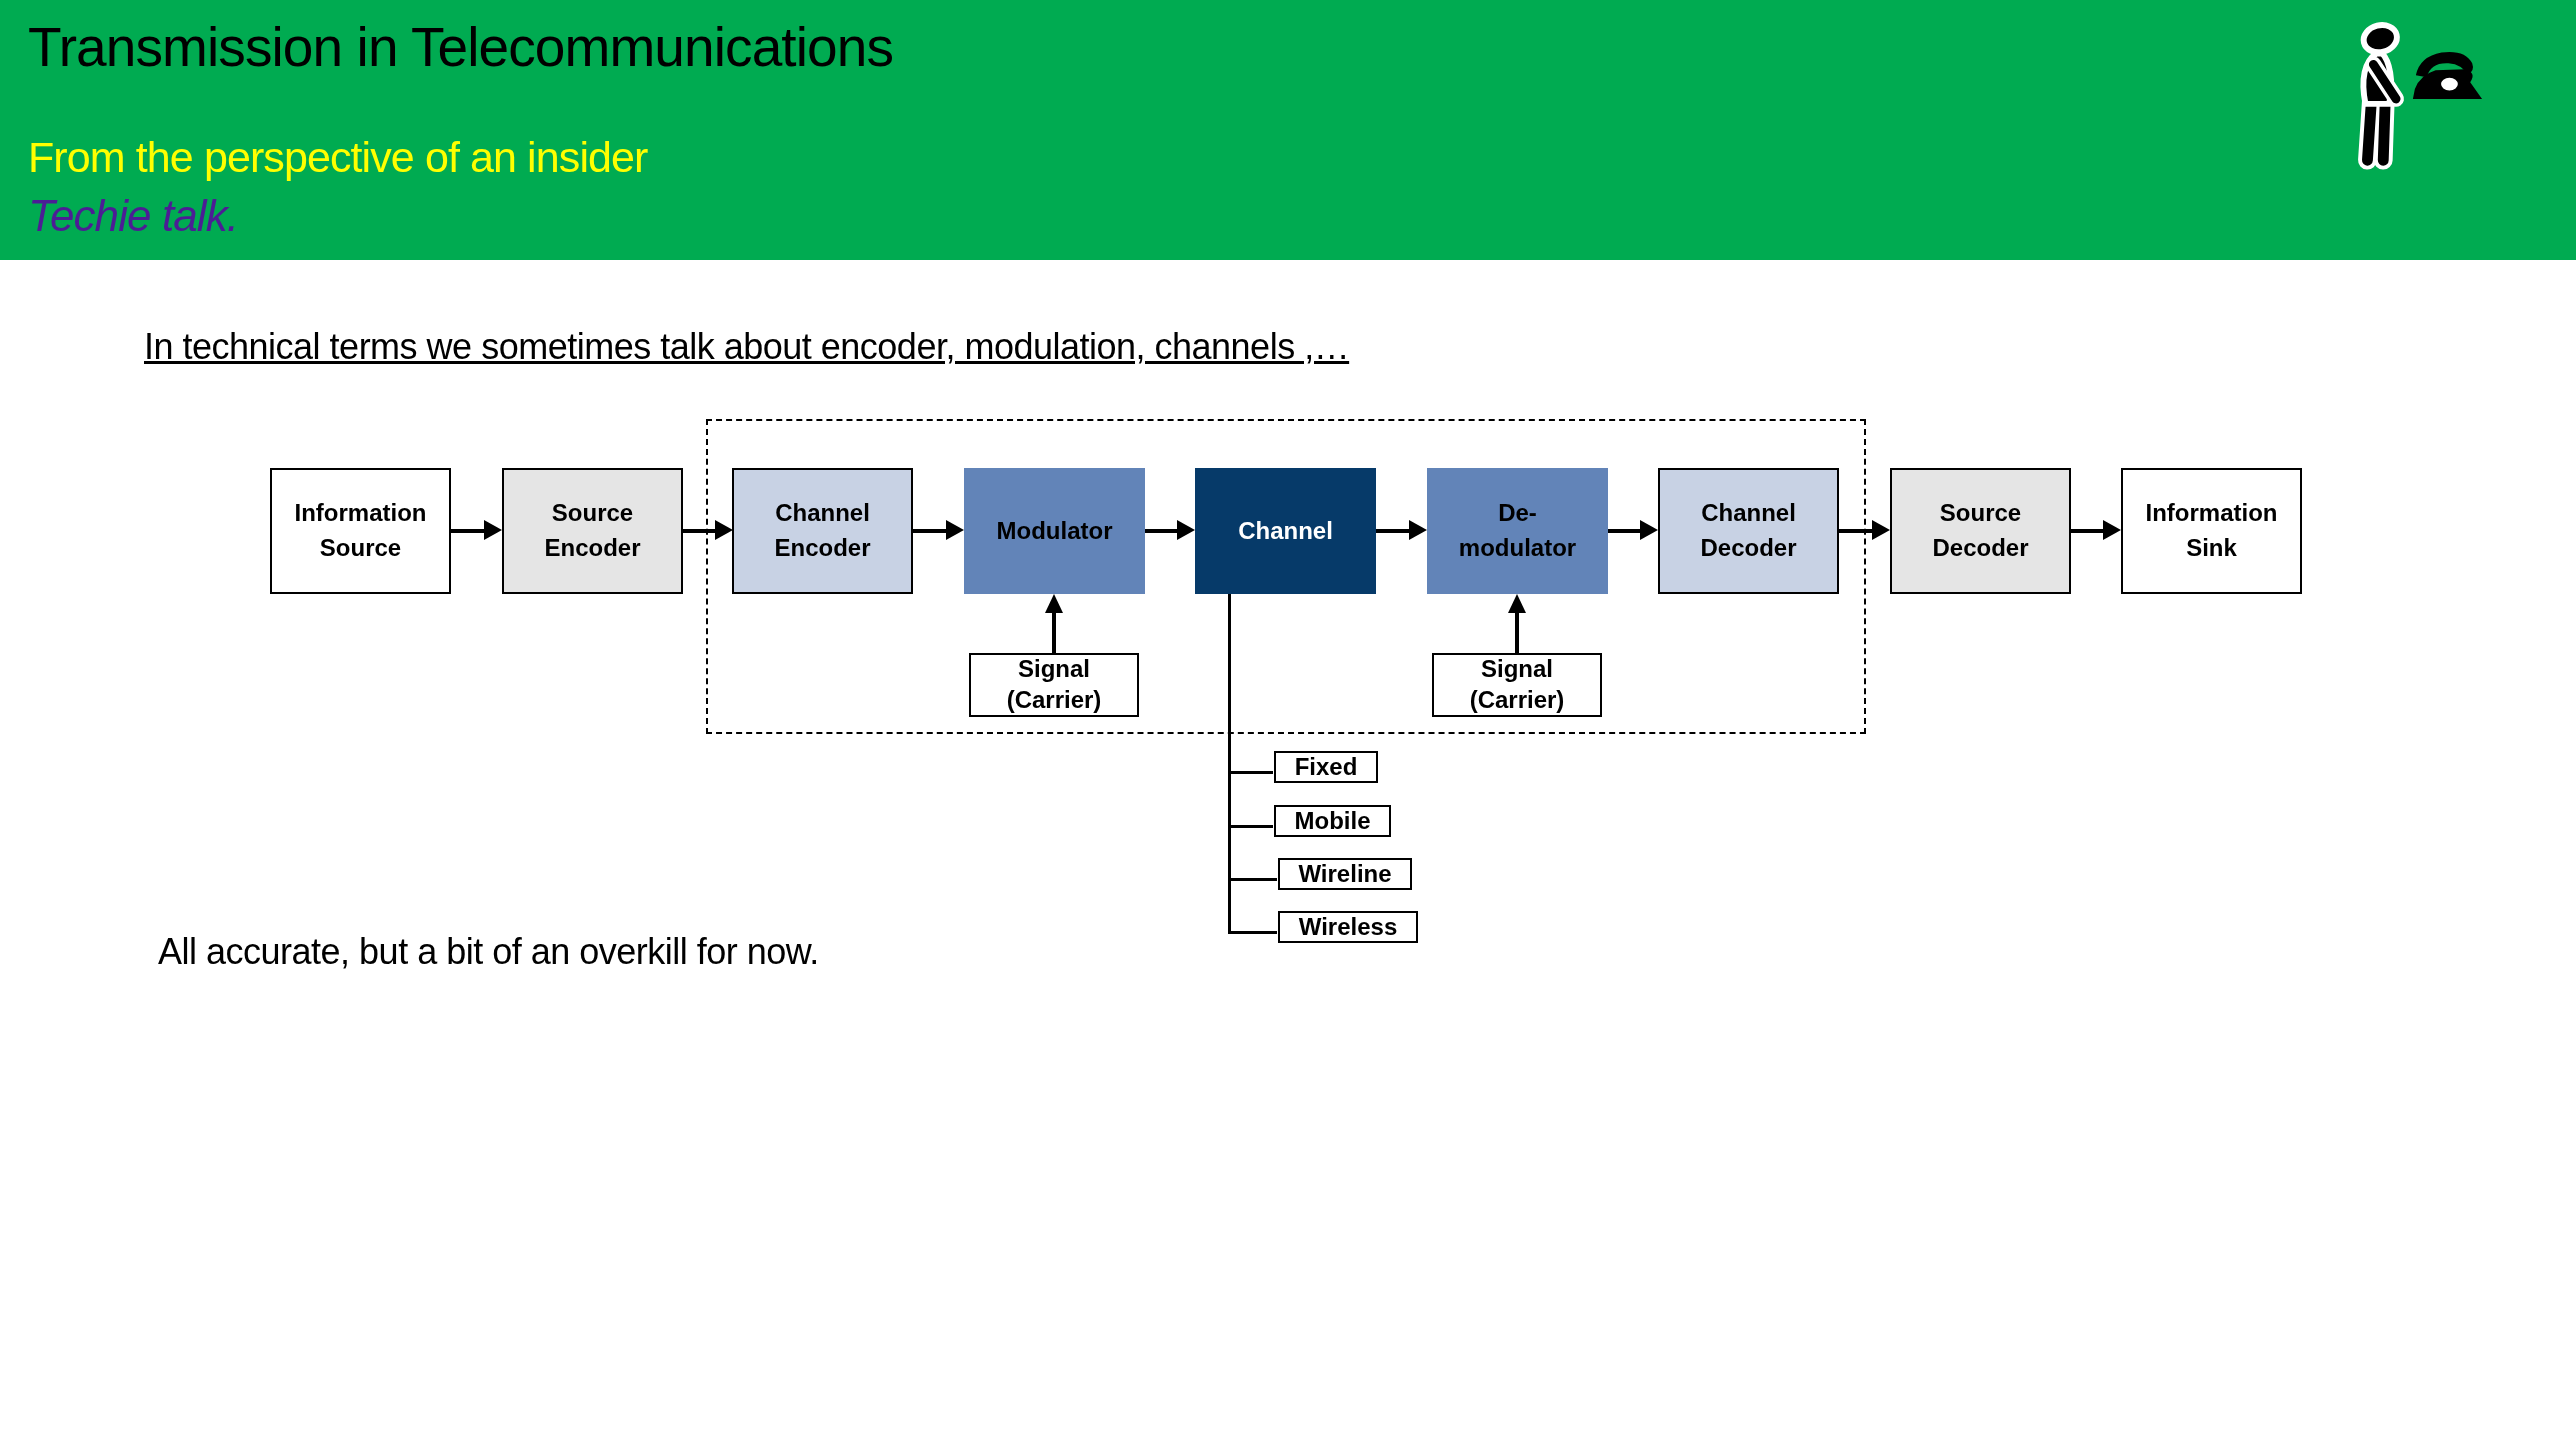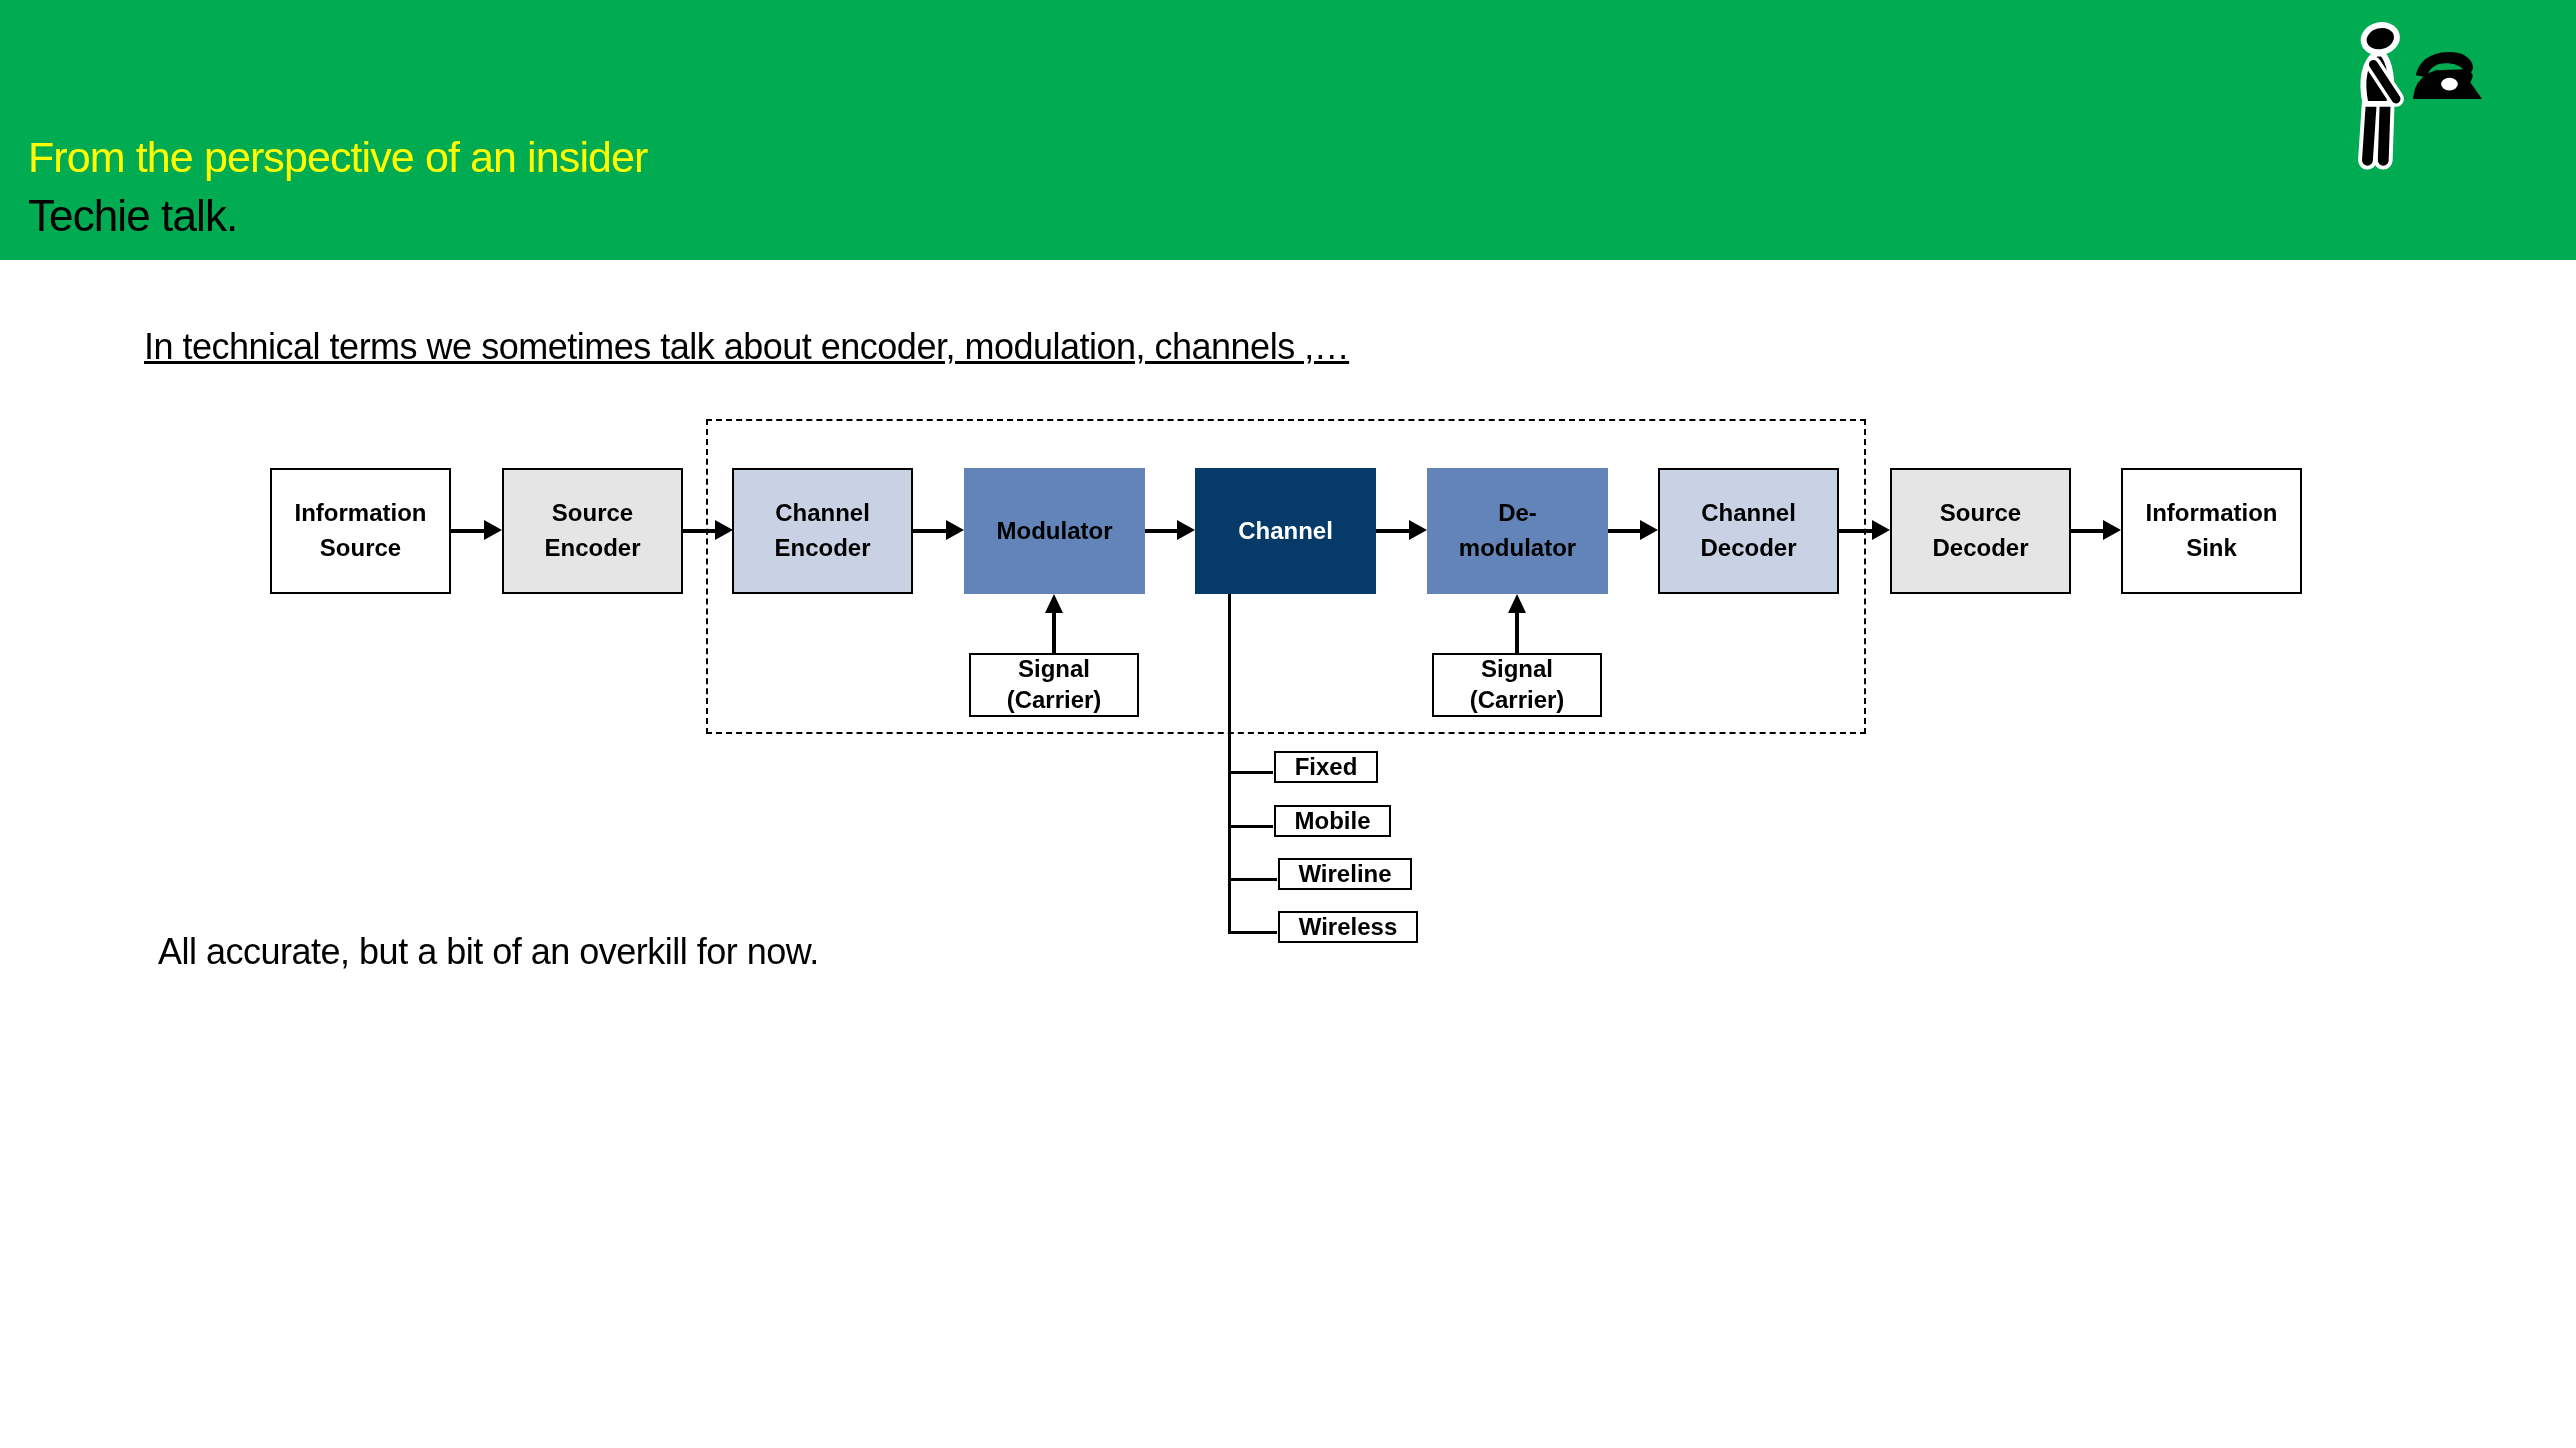--- a/index.html
+++ b/index.html
@@ -46,22 +46,23 @@
   .arrow-head-u  { position:absolute; width:0; height:0; border-left:9.5px solid transparent; border-right:9.5px solid transparent; border-bottom:19px solid #000; }
   .tree-vline { position:absolute; width:2.8px; background:#000; }
   .tree-hline { position:absolute; height:2.8px; background:#000; }
 </style>
 </head>
 <body>
 
 <div id="slide">
 
   <div id="header" style="background: rgb(0, 171, 81);">
+    <div class="hdr-title" style="color: rgb(0, 0, 0);">Transmission in Telecommunications</div>
     <div class="hdr-subtitle" style="color: rgb(255, 255, 0);">From the perspective of an insider</div>
-    <div class="hdr-tagline" style="color: #000000;">Techie talk.</div>
+    <div class="hdr-tagline" style="color: #4c1d95; font-style: italic;">Techie talk.</div>
     <svg id="header-icon" viewBox="0 0 170 170" aria-hidden="true">
 
       <path d="M52,92 L48,152 M66,92 L64,152" stroke="#ffffff" stroke-width="19" stroke-linecap="round" fill="none"></path>
       <path d="M52,92 L48,152 M66,92 L64,152" stroke="#000000" stroke-width="11" stroke-linecap="round" fill="none"></path>
       <path d="M57,44 C45,52 41,70 46,95 L70,95 C75,71 70,51 63,44 Z" fill="#000000" stroke="#ffffff" stroke-width="6"></path>
       <path d="M54,55 L77,90" stroke="#ffffff" stroke-width="16" stroke-linecap="round"></path>
       <path d="M54,55 L77,90" stroke="#000000" stroke-width="9" stroke-linecap="round"></path>
       <ellipse cx="61" cy="29" rx="17" ry="13.5" fill="#000000" stroke="#ffffff" stroke-width="6" transform="rotate(-14 61 29)"></ellipse>
 
       <path d="M97,66 Q101,47 123,43 Q147,40 154,54 Q157,62 149,66 Q144,55 130,54 Q112,53 108,68 Z" fill="#000000"></path>

